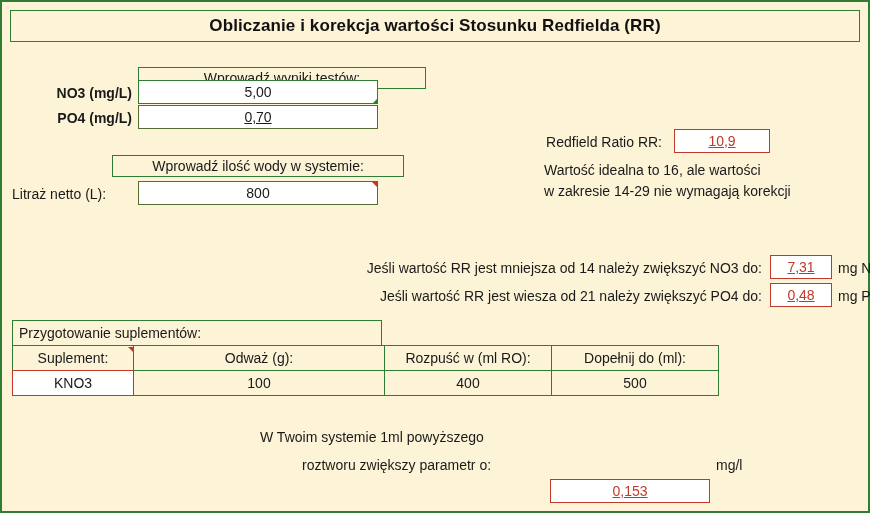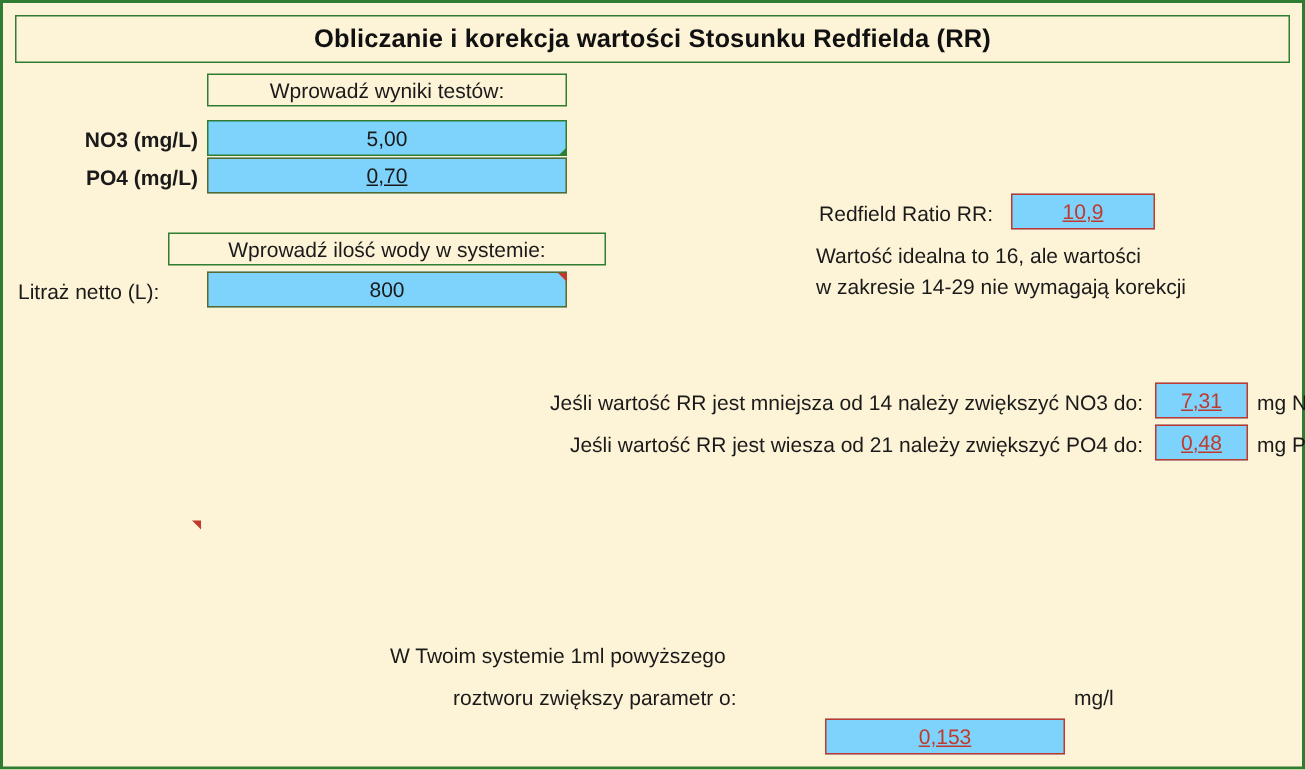--- a/index.html
+++ b/index.html
@@ -50,21 +50,21 @@
     font-size: 14px;
     color: #1a1a1a;
   }
   .lbl.bold { font-weight: bold; }
   .lbl.right { text-align: right; }
 
   
   .cell {
     position: absolute;
     box-sizing: border-box;
-    background: #7dd3fc;
+    background: #ffffff;
     border: 1px solid #2e7d32;
     display: flex;
     align-items: center;
     justify-content: center;
     font-size: 14px;
     color: #1a1a1a;
   }
   .cell.red-border {
     border: 1px solid #c0392b;
     text-decoration: underline;
@@ -134,21 +134,21 @@
 </style>
 </head>
 <body>
 
 <div id="app">
 
   <div class="title-bar">
     <span class="title-text">Obliczanie i korekcja wartości Stosunku Redfielda (RR)</span>
   </div>
 
-  <div class="hdr-box center" style="left:136px; top:47px; width:240px; height:22px;">
+  <div class="hdr-box center" style="left:136px; top:65px; width:288px; height:22px;">
     <span>Wprowadź wyniki testów:</span>
   </div>
 
   <div class="lbl bold right" style="left:10px; top:83px; width:120px;">NO3 (mg/L)</div>
   <div class="cell" style="left:136px; top:78px; width:240px; height:24px;">5,00</div>
   <div class="marker bottom-right" style="left:370px; top:96px;"></div>
 
   <div class="lbl bold right" style="left:10px; top:108px; width:120px;">PO4 (mg/L)</div>
   <div class="cell plain-border" style="left:136px; top:103px; width:240px; height:24px;text-decoration:underline;">0,70</div>
 
@@ -167,20 +167,37 @@
   <div class="marker" style="left:370px; top:180px;"></div>
 
   <div class="lbl right" style="left:180px; top:258px; width:580px;">Jeśli wartość RR jest mniejsza od 14 należy zwiększyć NO3 do:</div>
   <div class="cell red-border red-text" style="left:768px; top:253px; width:62px; height:24px;">7,31</div>
   <div class="lbl" style="left:836px; top:258px;">mg NO3/L</div>
 
   <div class="lbl right" style="left:180px; top:286px; width:580px;">Jeśli wartość RR jest wiesza od 21 należy zwiększyć PO4 do:</div>
   <div class="cell red-border red-text" style="left:768px; top:281px; width:62px; height:24px;">0,48</div>
   <div class="lbl" style="left:836px; top:286px;">mg PO4/L</div>
 
+  <div class="tbl">
+    <div class="tbl-row">
+      <div class="tbl-cell left w-title">Przygotowanie suplementów:</div>
+    </div>
+    <div class="tbl-row">
+      <div class="tbl-cell w-sup">Suplement:</div>
+      <div class="tbl-cell w-odw">Odważ (g):</div>
+      <div class="tbl-cell w-roz">Rozpuść w (ml RO):</div>
+      <div class="tbl-cell w-dop">Dopełnij do (ml):</div>
+    </div>
+    <div class="tbl-row">
+      <div class="tbl-cell white red-border w-sup">KNO3</div>
+      <div class="tbl-cell w-odw">100</div>
+      <div class="tbl-cell w-roz">400</div>
+      <div class="tbl-cell w-dop">500</div>
+    </div>
+  </div>
   <div class="marker" style="left:126px; top:345px;"></div>
 
   <div class="lbl" style="left:258px; top:427px;">W Twoim systemie 1ml powyższego</div>
   <div class="lbl" style="left:300px; top:455px;">roztworu zwiększy parametr o:</div>
   <div class="cell red-border red-text" style="left:548px; top:450px; width:160px; height:24px;margin-top:27px;">0,153</div>
   <div class="lbl" style="left:714px; top:455px;">mg/l</div>
 
 </div>
 
 </body></html>

